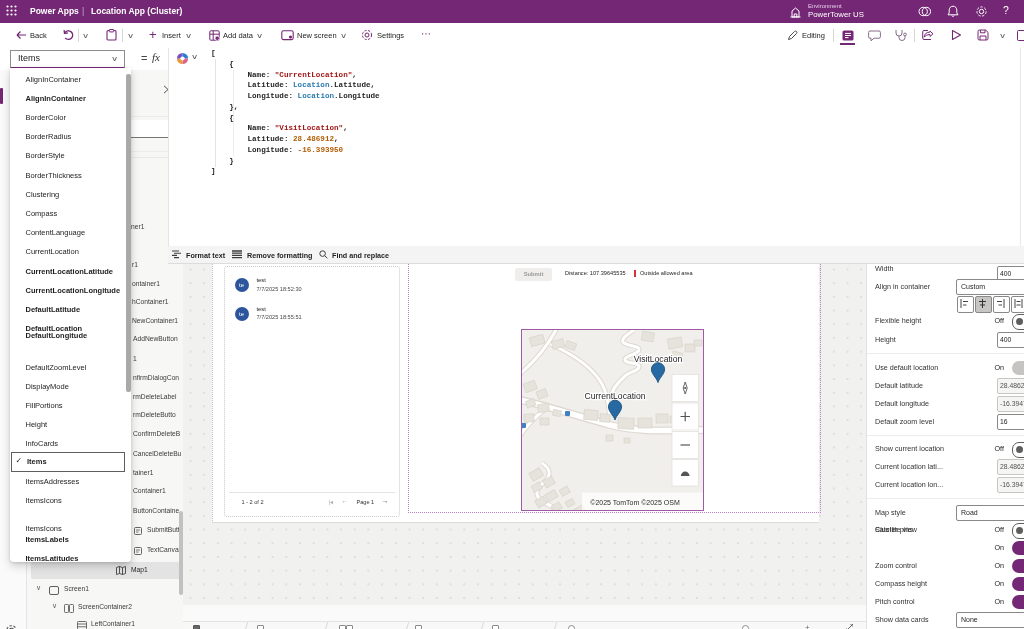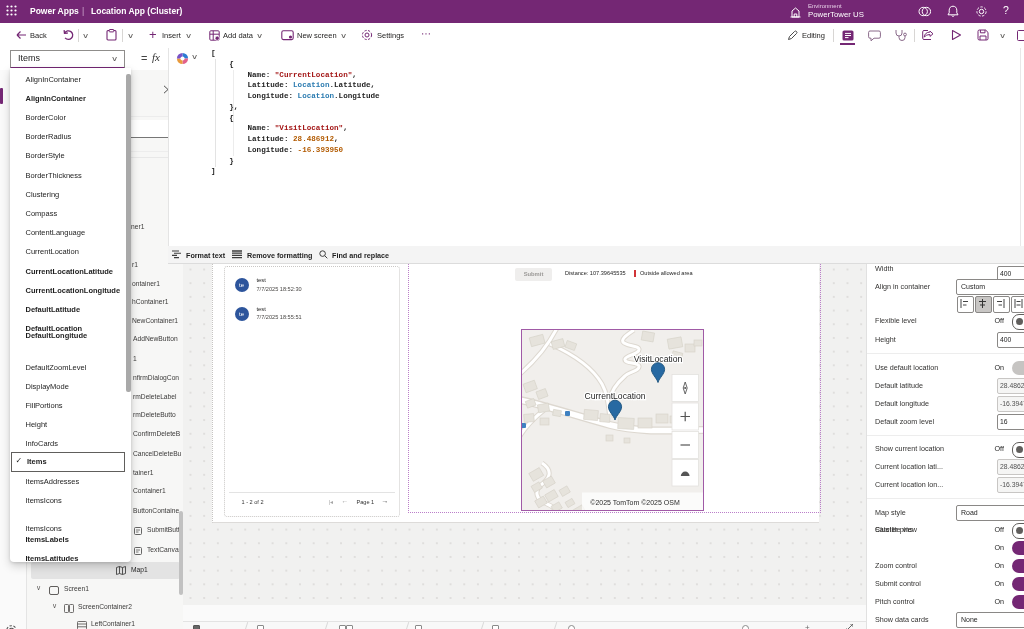--- a/index.html
+++ b/index.html
@@ -436,21 +436,21 @@
     <path d="M136,52.5 C 134.6,47.7 129.4,44 129.4,39.3 A6.6,6.6 0 1 1 142.6,39.3 C 142.6,44 137.4,47.7 136,52.5 Z" fill="#2769a2" stroke="#19507c" stroke-width="0.9"></path>
   </g>
 </svg>
 </div>
 
 <div class="abs" id="rpanel">
   <span class="rp-l" style="top:0px">Width</span>
   <div class="rp-in" style="top:2px">400</div>
   <span class="rp-l" style="top:18px">Align in container</span>
   <div class="rp-dd" style="top:15px">Custom</div>
-  <span class="rp-l" style="top:52px">Flexible level</span>
+  <span class="rp-l" style="top:52px">Flexible height</span>
   <span class="rp-tl" style="left:115px;top:52px">Off</span>
   <div class="tog tog-off" style="left:145px;top:50px"></div>
   <span class="rp-l" style="top:71px">Height</span>
   <div class="rp-in" style="top:68px">400</div>
   <div class="rp-sep" style="top:89px"></div>
   <span class="rp-l" style="top:99px">Use default location</span>
   <span class="rp-tl" style="left:115px;top:99px">On</span>
   <div class="tog tog-dis" style="left:145px;top:97px"></div>
   <span class="rp-l" style="top:117px">Default latitude</span>
   <div class="rp-in rp-gray" style="top:114px">28.48627</div>
@@ -471,21 +471,21 @@
   <div class="rp-dd" style="top:241px">Road</div>
   <span class="rp-l" style="top:261px">Satellite view</span>
   <span class="rp-tl" style="left:115px;top:261px">Off</span>
   <div class="tog tog-off" style="left:145px;top:259px"></div>
   <span class="rp-l" style="top:261px">Cluster pins</span>
   <span class="rp-tl" style="left:115px;top:279px">On</span>
   <div class="tog tog-on" style="left:145px;top:277px"></div>
   <span class="rp-l" style="top:297px">Zoom control</span>
   <span class="rp-tl" style="left:115px;top:297px">On</span>
   <div class="tog tog-on" style="left:145px;top:295px"></div>
-  <span class="rp-l" style="top:315px">Submit control</span>
+  <span class="rp-l" style="top:315px">Compass height</span>
   <span class="rp-tl" style="left:115px;top:315px">On</span>
   <div class="tog tog-on" style="left:145px;top:313px"></div>
   <span class="rp-l" style="top:333px">Pitch control</span>
   <span class="rp-tl" style="left:115px;top:333px">On</span>
   <div class="tog tog-on" style="left:145px;top:331px"></div>
   <span class="rp-l" style="top:351px">Show data cards</span>
   <div class="rp-dd" style="top:348px">None</div>
 
   <div class="abs" style="left:90px;top:32px;width:15px;height:15px;background:#fff;border:1px solid #8a8886;border-radius:2px"></div>
   <div class="abs" style="left:108px;top:32px;width:15px;height:15px;background:#c8c6c4;border:1px solid #8a8886;border-radius:2px"></div>

